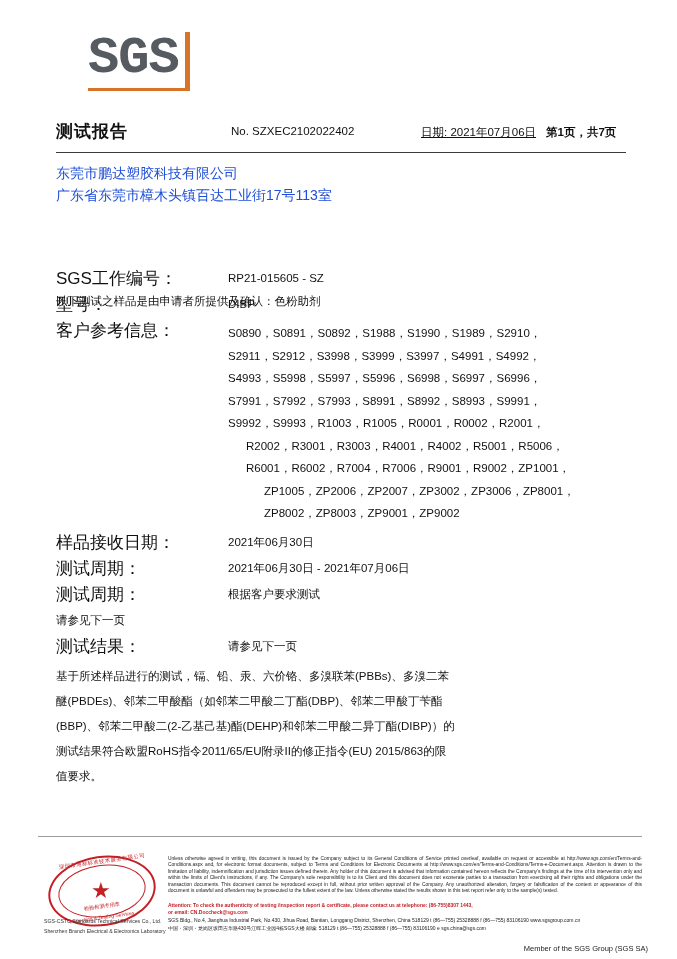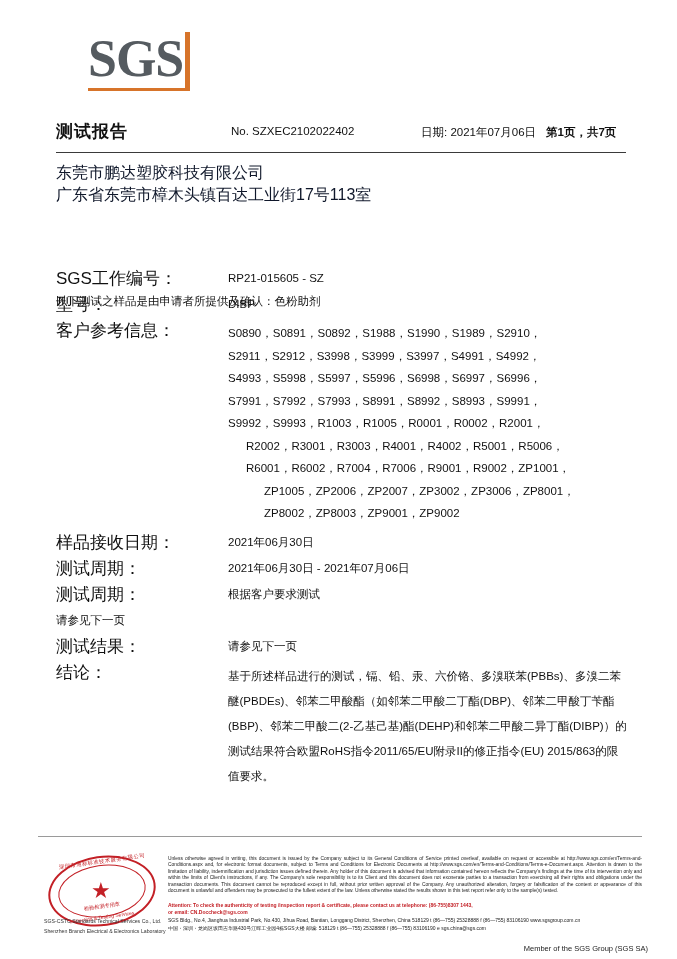--- a/index.html
+++ b/index.html
@@ -24,21 +24,21 @@
 
   
   .logo-wrap {
     position: absolute;
     left: 88px;
     top: 30px;
     width: 110px;
     height: 62px;
   }
   .logo-text {
-    font-family: Liberation Serif, serif;
+    font-family: Liberation Mono, monospace;
     font-weight: bold;
     font-size: 52px;
     letter-spacing: -1px;
     color: #555b60;
     line-height: 58px;
     position: relative;
     z-index: 2;
   }
   .logo-bar-v {
     position: absolute;
@@ -82,20 +82,21 @@
     top: 5px;
     font-size: 11.5px;
     color: #111;
   }
   .doc-date {
     position: absolute;
     left: 365px;
     top: 5px;
     font-size: 11.5px;
     color: #111;
+    text-decoration: underline;
   }
   .doc-page {
     position: absolute;
     left: 490px;
     top: 5px;
     font-size: 11.5px;
     color: #111;
     font-weight: bold;
   }
   .title-rule {
@@ -105,23 +106,23 @@
     width: 570px;
     height: 1px;
     background: #3a3a3a;
   }
 
   
   .company {
     position: absolute;
     left: 56px;
     top: 162px;
-    font-size: 16px;
+    font-size: 14px;
     line-height: 22px;
-    color: #0f172a;
+    color: #1d4ed8;
   }
 
   
   .statement {
     position: absolute;
     left: 56px;
     top: 246px;
     font-size: 11.5px;
     color: #111;
     margin-top: 48px;
@@ -371,21 +372,20 @@
     </div>
     <div class="field-row">
       <div class="field-value">请参见下一页</div>
     </div>
     <div class="field-row">
       <div class="field-label">测试结果：</div>
       <div class="field-value">请参见下一页</div>
     </div>
 
     <div class="field-row conclusion" style="margin-top:4px;">
-      <div class="field-label">结论：</div>
       <div class="field-value">基于所述样品进行的测试，镉、铅、汞、六价铬、多溴联苯(PBBs)、多溴二苯醚(PBDEs)、邻苯二甲酸酯（如邻苯二甲酸二丁酯(DBP)、邻苯二甲酸丁苄酯(BBP)、邻苯二甲酸二(2-乙基己基)酯(DEHP)和邻苯二甲酸二异丁酯(DIBP)）的测试结果符合欧盟RoHS指令2011/65/EU附录II的修正指令(EU) 2015/863的限值要求。</div>
     </div>
 
   </div>
 
   <div class="footer-rule"></div>
 
   <div class="stamp">
     <div class="stamp-oval"></div>
     <div class="stamp-oval-inner"></div>

